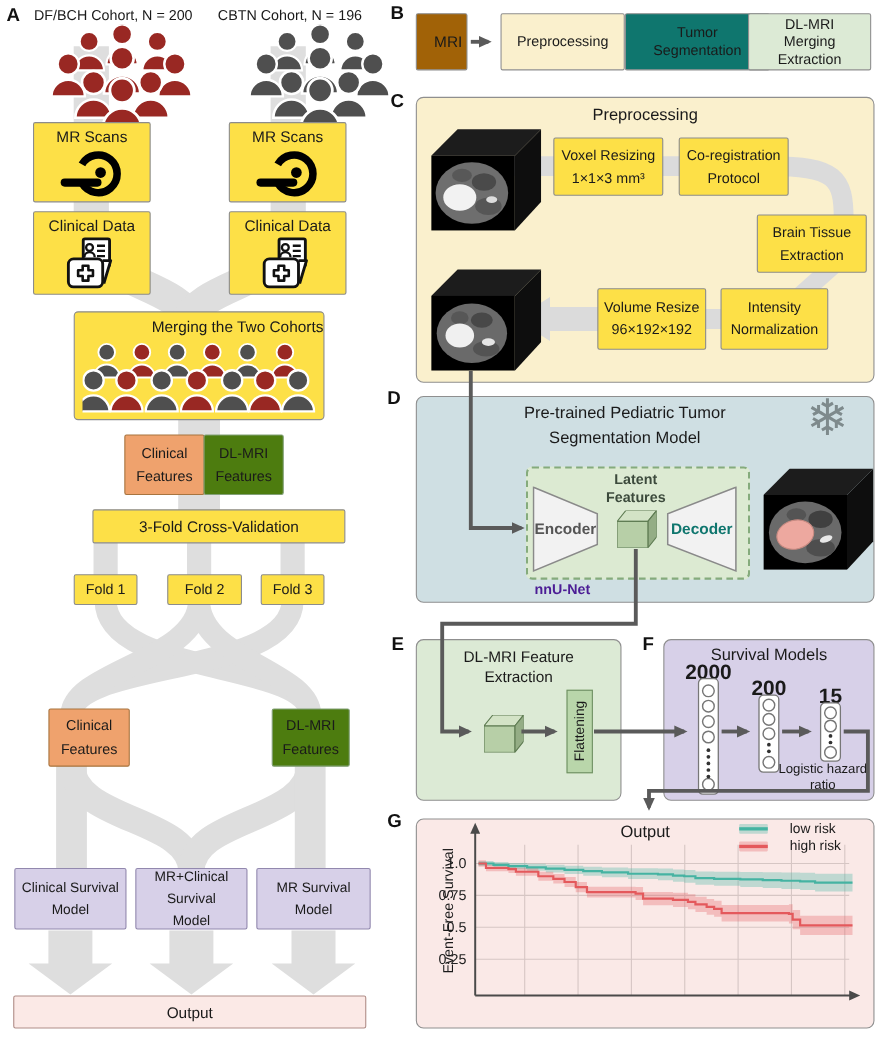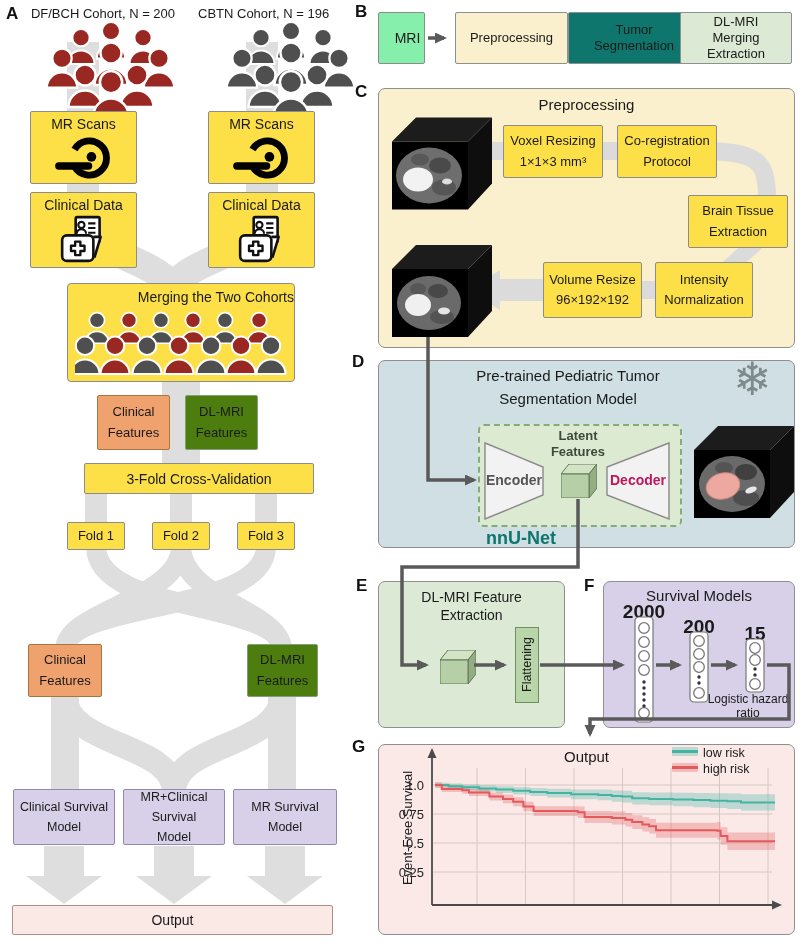--- a/index.html
+++ b/index.html
@@ -2,40 +2,40 @@
 <html><head>
 <meta charset="utf-8">
 <style>
   html,body{margin:0;padding:0;background:#fff;}
   #canvas{position:relative;width:800px;height:944px;background:#fff;overflow:hidden;
           font-family:"Liberation Sans",sans-serif;color:#1a1a1a;}
   .abs{position:absolute;}
   .lbl{position:absolute;font-weight:bold;font-size:17px;color:#111;}
   .ctr{display:flex;flex-direction:column;align-items:center;justify-content:center;text-align:center;}
   .box{position:absolute;background:#fde047;border:1px solid #8c8c8c;border-radius:2px;box-sizing:border-box;}
-  .box.orange{background:#efa26d;border-color:#a8743f;}
+  .box.orange{background:#efa26d;border-color:#a8743f;margin-left:16px;}
   .box.green{background:#4d7c0f;border-color:#82a077;}
   .box.purple{background:#d7d0e8;border-color:#9288ae;}
   .box.pinkb{background:#fbe9e6;border-color:#b08d87;}
   .panel{position:absolute;border:1px solid #8f8f8f;border-radius:7px;box-sizing:border-box;}
   .panel.yellow{background:#faf0cd;}
   .panel.blue{background:#cfdfe3;}
   .panel.greenp{background:#dcead5;}
   .panel.purplep{background:#d7d0e8;}
   .panel.pinkp{background:#fae9e7;}
   .t13{font-size:13px;line-height:1.25;}
   .t14{font-size:14px;}
   .t15{font-size:15px;}
   .title-c{position:absolute;text-align:center;}
   .flat{position:absolute;background:#b9d6aa;border:1px solid #6f8f63;box-sizing:border-box;
         display:flex;align-items:center;justify-content:center;
         writing-mode:vertical-rl;transform:rotate(180deg);font-size:12.5px;}
   .nnlabel{position:absolute;font-weight:bold;font-size:19px;text-align:center;}
   .legend{position:absolute;font-size:12.5px;line-height:1.1;}
-  .legrow{display:flex;gap:5px;margin-bottom:2px;}
+  .legrow{display:flex;align-items:center;gap:20px;margin-bottom:2px;}
   .sw{display:inline-flex;align-items:center;justify-content:center;width:26px;height:9px;border-radius:1px;}
   .sw i{display:block;width:100%;height:3px;}
   svg{display:block;}
   .noptr{pointer-events:none;}
 </style>
 </head>
 <body>
 
 <div id="canvas">
 
@@ -245,34 +245,34 @@
         </g>
       </svg>
   </div>
 
   <div class="box orange ctr t13" style="left:97px;top:395px;width:73px;height:55px;z-index:2;line-height:1.55;">Clinical Features</div>
   <div class="box green ctr t13" style="left:185px;top:395px;width:73px;height:55px;z-index:2;line-height:1.55;">DL-MRI Features</div>
 
   <div class="box ctr t14" style="left:65px;top:463px;width:230px;height:31px;z-index:2;margin-left:19px;">3-Fold Cross-Validation</div>
 
   <div class="box ctr t13" style="left:67px;top:522px;width:58px;height:28px;z-index:2;">Fold 1</div>
-  <div class="box ctr t13" style="left:152px;top:522px;width:58px;height:28px;z-index:2;">Fold 2</div>
+  <div class="box ctr t13" style="left:152px;top:522px;width:68px;height:28px;z-index:2;">Fold 2</div>
   <div class="box ctr t13" style="left:237px;top:522px;width:58px;height:28px;z-index:2;">Fold 3</div>
 
   <div class="box orange ctr t13" style="left:28px;top:644px;width:74px;height:53px;z-index:2;line-height:1.55;">Clinical Features</div>
   <div class="box green ctr t13" style="left:247px;top:644px;width:71px;height:53px;z-index:2;line-height:1.55;">DL-MRI Features</div>
 
   <div class="box purple ctr" style="left:13px;top:789px;width:102px;height:56px;z-index:2;font-size:12.5px;line-height:1.6;padding:0 3px;">Clinical Survival Model</div>
   <div class="box purple ctr" style="left:123px;top:789px;width:102px;height:56px;z-index:2;font-size:12.5px;line-height:1.6;padding:0 22px;">MR+Clinical Survival Model</div>
   <div class="box purple ctr" style="left:233px;top:789px;width:104px;height:56px;z-index:2;font-size:12.5px;line-height:1.6;padding:0 10px;">MR Survival Model</div>
 
   <div class="box pinkb ctr t14" style="left:12px;top:905px;width:321px;height:30px;z-index:2;">Output</div>
 
   <span class="lbl" style="left:355px;top:2px;">B</span>
-  <div class="box ctr t14" style="left:378px;top:12px;width:47px;height:52px;background:#86efac;padding-left:12px;">MRI</div>
+  <div class="box ctr t14" style="left:378px;top:12px;width:47px;height:52px;background:#a16207;padding-left:12px;">MRI</div>
   <div class="box ctr t13" style="left:455px;top:12px;width:113px;height:52px;background:#faf0cd;border-color:#8f8f8f;">Preprocessing</div>
   <div class="box ctr t13" style="left:568px;top:12px;width:132px;height:52px;background:#0f766e;border-color:#8f8f8f;padding:0 10px;">Tumor Segmentation</div>
   <div class="box ctr t13" style="left:680px;top:12px;width:112px;height:52px;background:#dcead5;border-color:#8f8f8f;padding:0 8px;">DL-MRI Merging Extraction</div>
 
   <span class="lbl" style="left:355px;top:82px;">C</span>
   <div class="panel yellow" style="left:378px;top:88px;width:417px;height:260px;"></div>
   <div class="title-c t15" style="left:378px;top:96px;width:417px;">Preprocessing</div>
 
   <svg class="abs noptr" style="left:378px;top:88px;width:417px;height:260px;z-index:0;" viewBox="0 0 417 260">
     <g stroke="#dbdbdb" fill="none">
@@ -329,31 +329,31 @@
     <ellipse cx="52" cy="68" rx="6" ry="3.5" fill="#e6e6e6"></ellipse>
   </svg>
 
   <span class="lbl" style="left:352px;top:352px;">D</span>
   <div class="panel blue" style="left:378px;top:360px;width:417px;height:188px;"></div>
   <div class="title-c t15" style="left:398px;top:367px;width:340px;">Pre-trained Pediatric Tumor</div>
   <div class="title-c t15" style="left:398px;top:390px;width:340px;">Segmentation Model</div>
   <div class="abs" style="left:733px;top:356px;font-size:46px;color:#7e8a8c;line-height:1;">❄</div>
 
   <div class="abs" style="left:478px;top:424px;width:204px;height:103px;background:#dcead2;border:2px dashed #85ab7c;border-radius:6px;box-sizing:border-box;z-index:1;"></div>
-  <div class="abs" style="left:486px;top:528px;font-size:18px;font-weight:bold;color:#0f766e;z-index:2;">nnU-Net</div>
+  <div class="abs" style="left:486px;top:528px;font-size:13px;font-weight:bold;color:#4c1d95;z-index:2;">nnU-Net</div>
 
   <svg class="abs" style="left:484px;top:442px;width:60px;height:78px;z-index:2;" viewBox="0 0 60 78">
     <polygon points="1,1 59,25 59,53 1,77" fill="#f2f2f2" stroke="#8a8a8a" stroke-width="1.4"></polygon>
   </svg>
   <div class="abs" style="left:484px;top:472px;width:60px;text-align:center;font-size:14px;font-weight:bold;color:#555;z-index:3;">Encoder</div>
 
   <svg class="abs" style="left:606px;top:442px;width:64px;height:78px;z-index:2;" viewBox="0 0 64 78">
     <polygon points="63,1 1,25 1,53 63,77" fill="#f2f2f2" stroke="#8a8a8a" stroke-width="1.4"></polygon>
   </svg>
-  <div class="abs" style="left:606px;top:472px;width:64px;text-align:center;font-size:14px;font-weight:bold;color:#be185d;z-index:3;">Decoder</div>
+  <div class="abs" style="left:606px;top:472px;width:64px;text-align:center;font-size:14px;font-weight:bold;color:#0f766e;z-index:3;">Decoder</div>
 
   <div class="abs" style="left:543px;top:428px;width:70px;text-align:center;font-size:13px;font-weight:bold;color:#3c4a3c;z-index:3;line-height:1.2;">
     <div>Latent</div>
     <div>Features</div>
   </div>
   <svg class="abs" style="left:561px;top:464px;width:36px;height:34px;z-index:3;" viewBox="0 0 36 34">
     <polygon points="0,10 8,0 36,0 28,10" fill="#d3e3c6" stroke="#5e7b52" stroke-width="1"></polygon>
     <polygon points="28,10 36,0 36,24 28,34" fill="#94ad85" stroke="#5e7b52" stroke-width="1"></polygon>
     <rect x="0" y="10" width="28" height="24" fill="#b7cfa7" stroke="#5e7b52" stroke-width="1"></rect>
   </svg>

